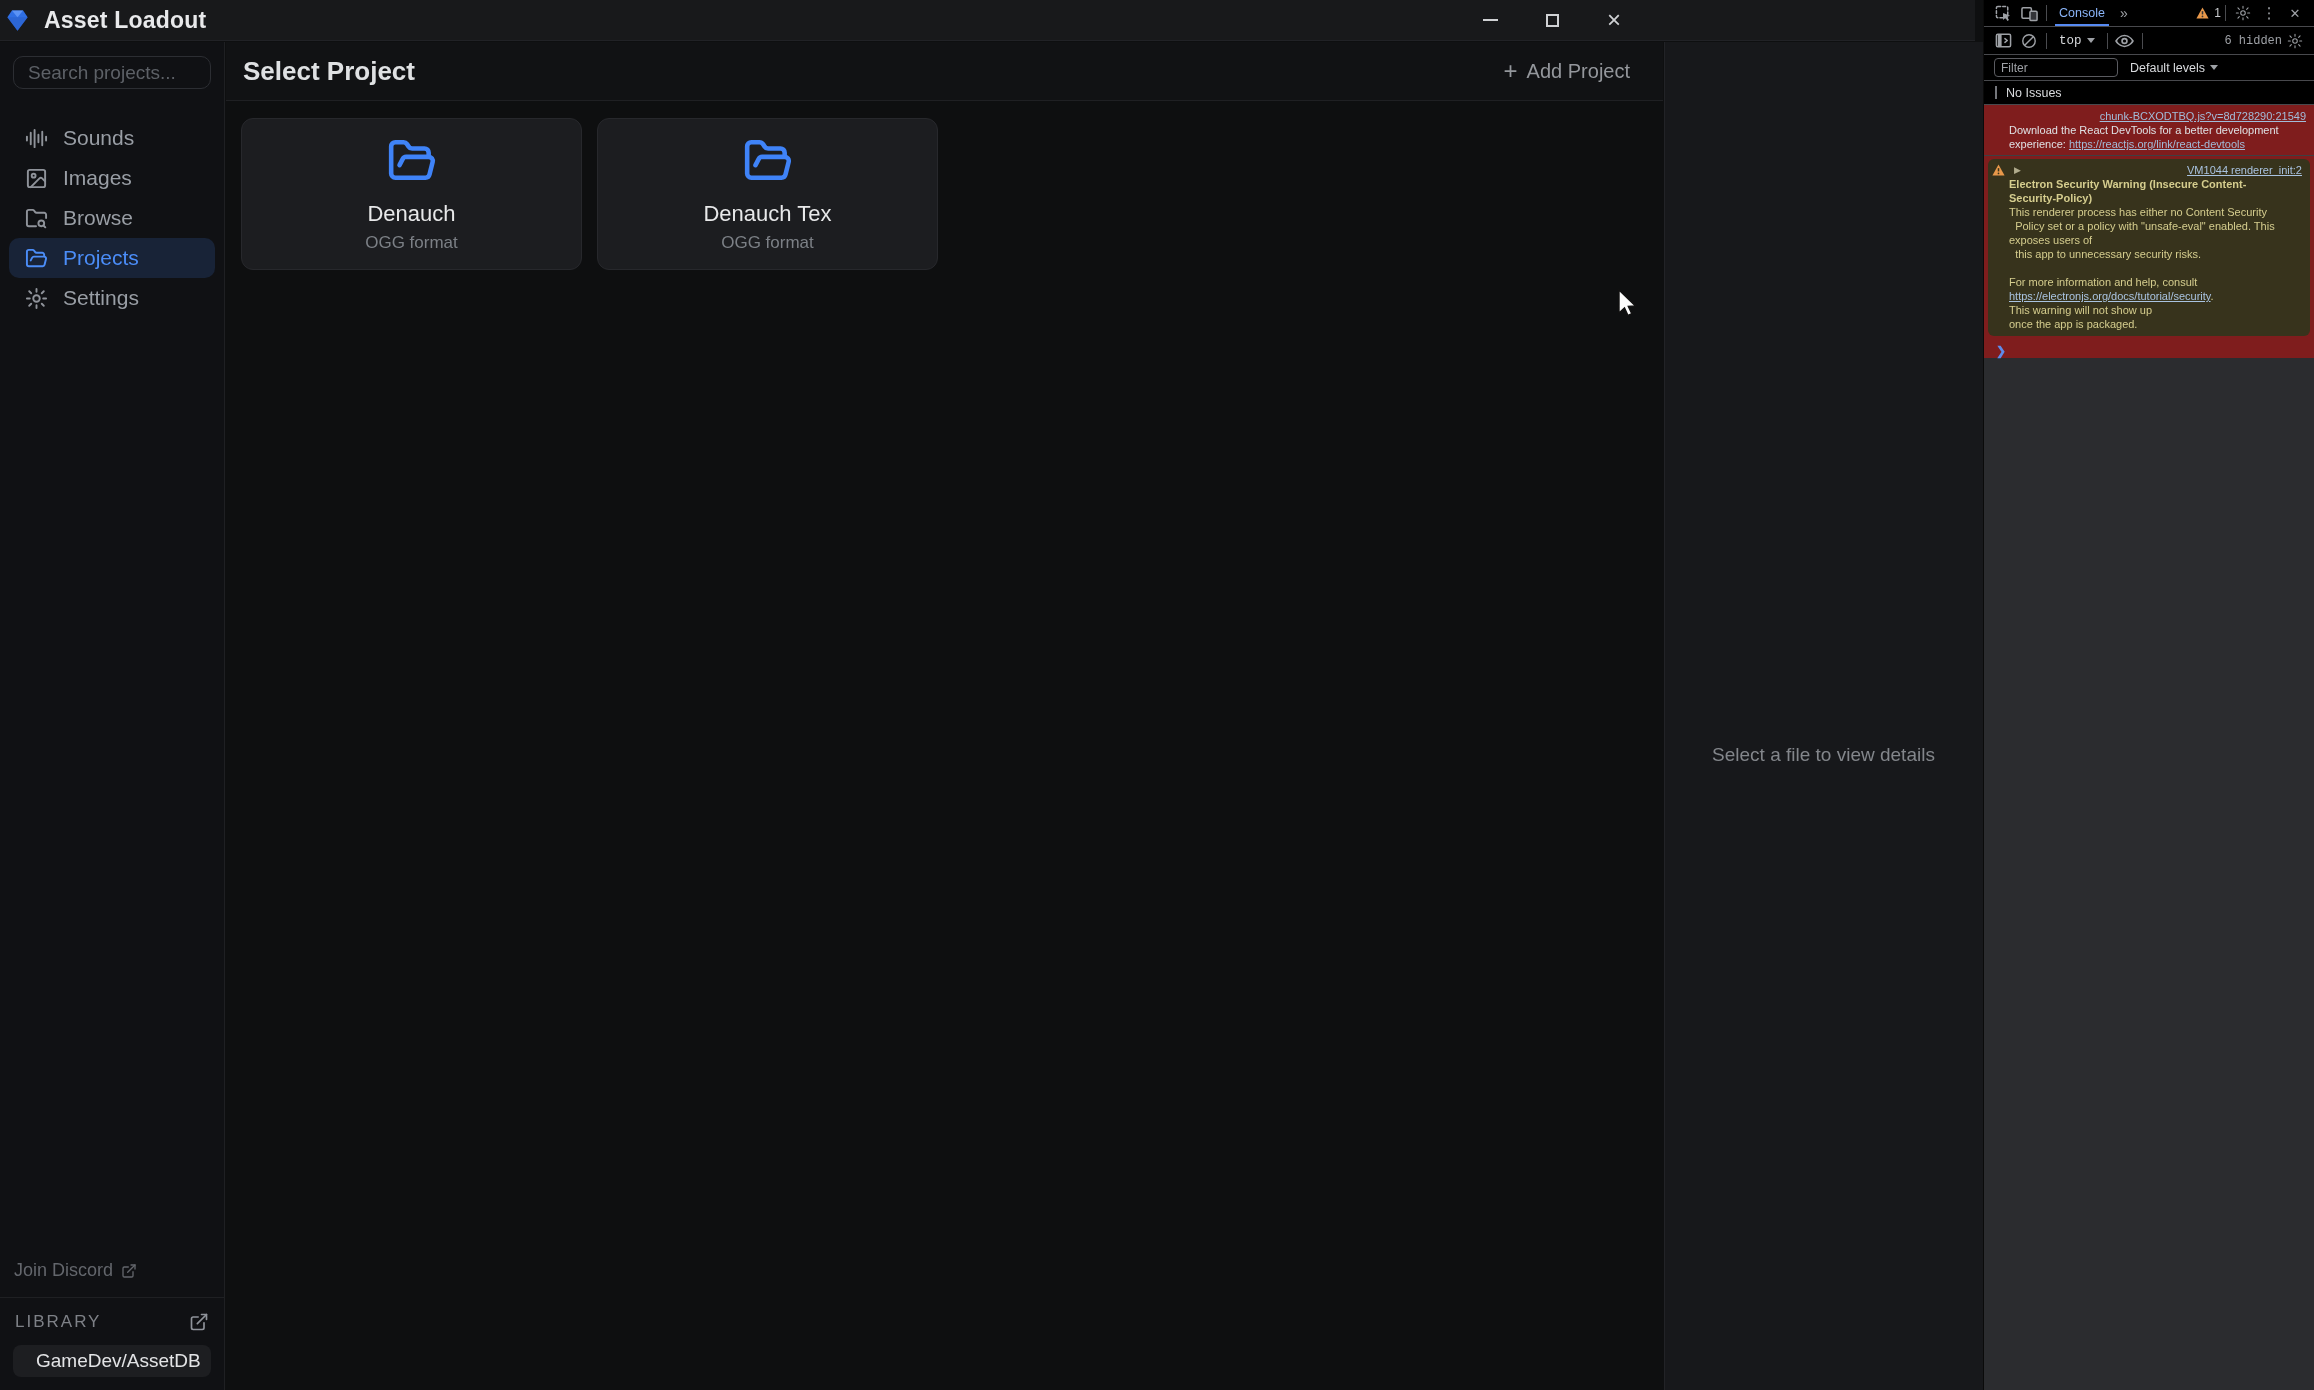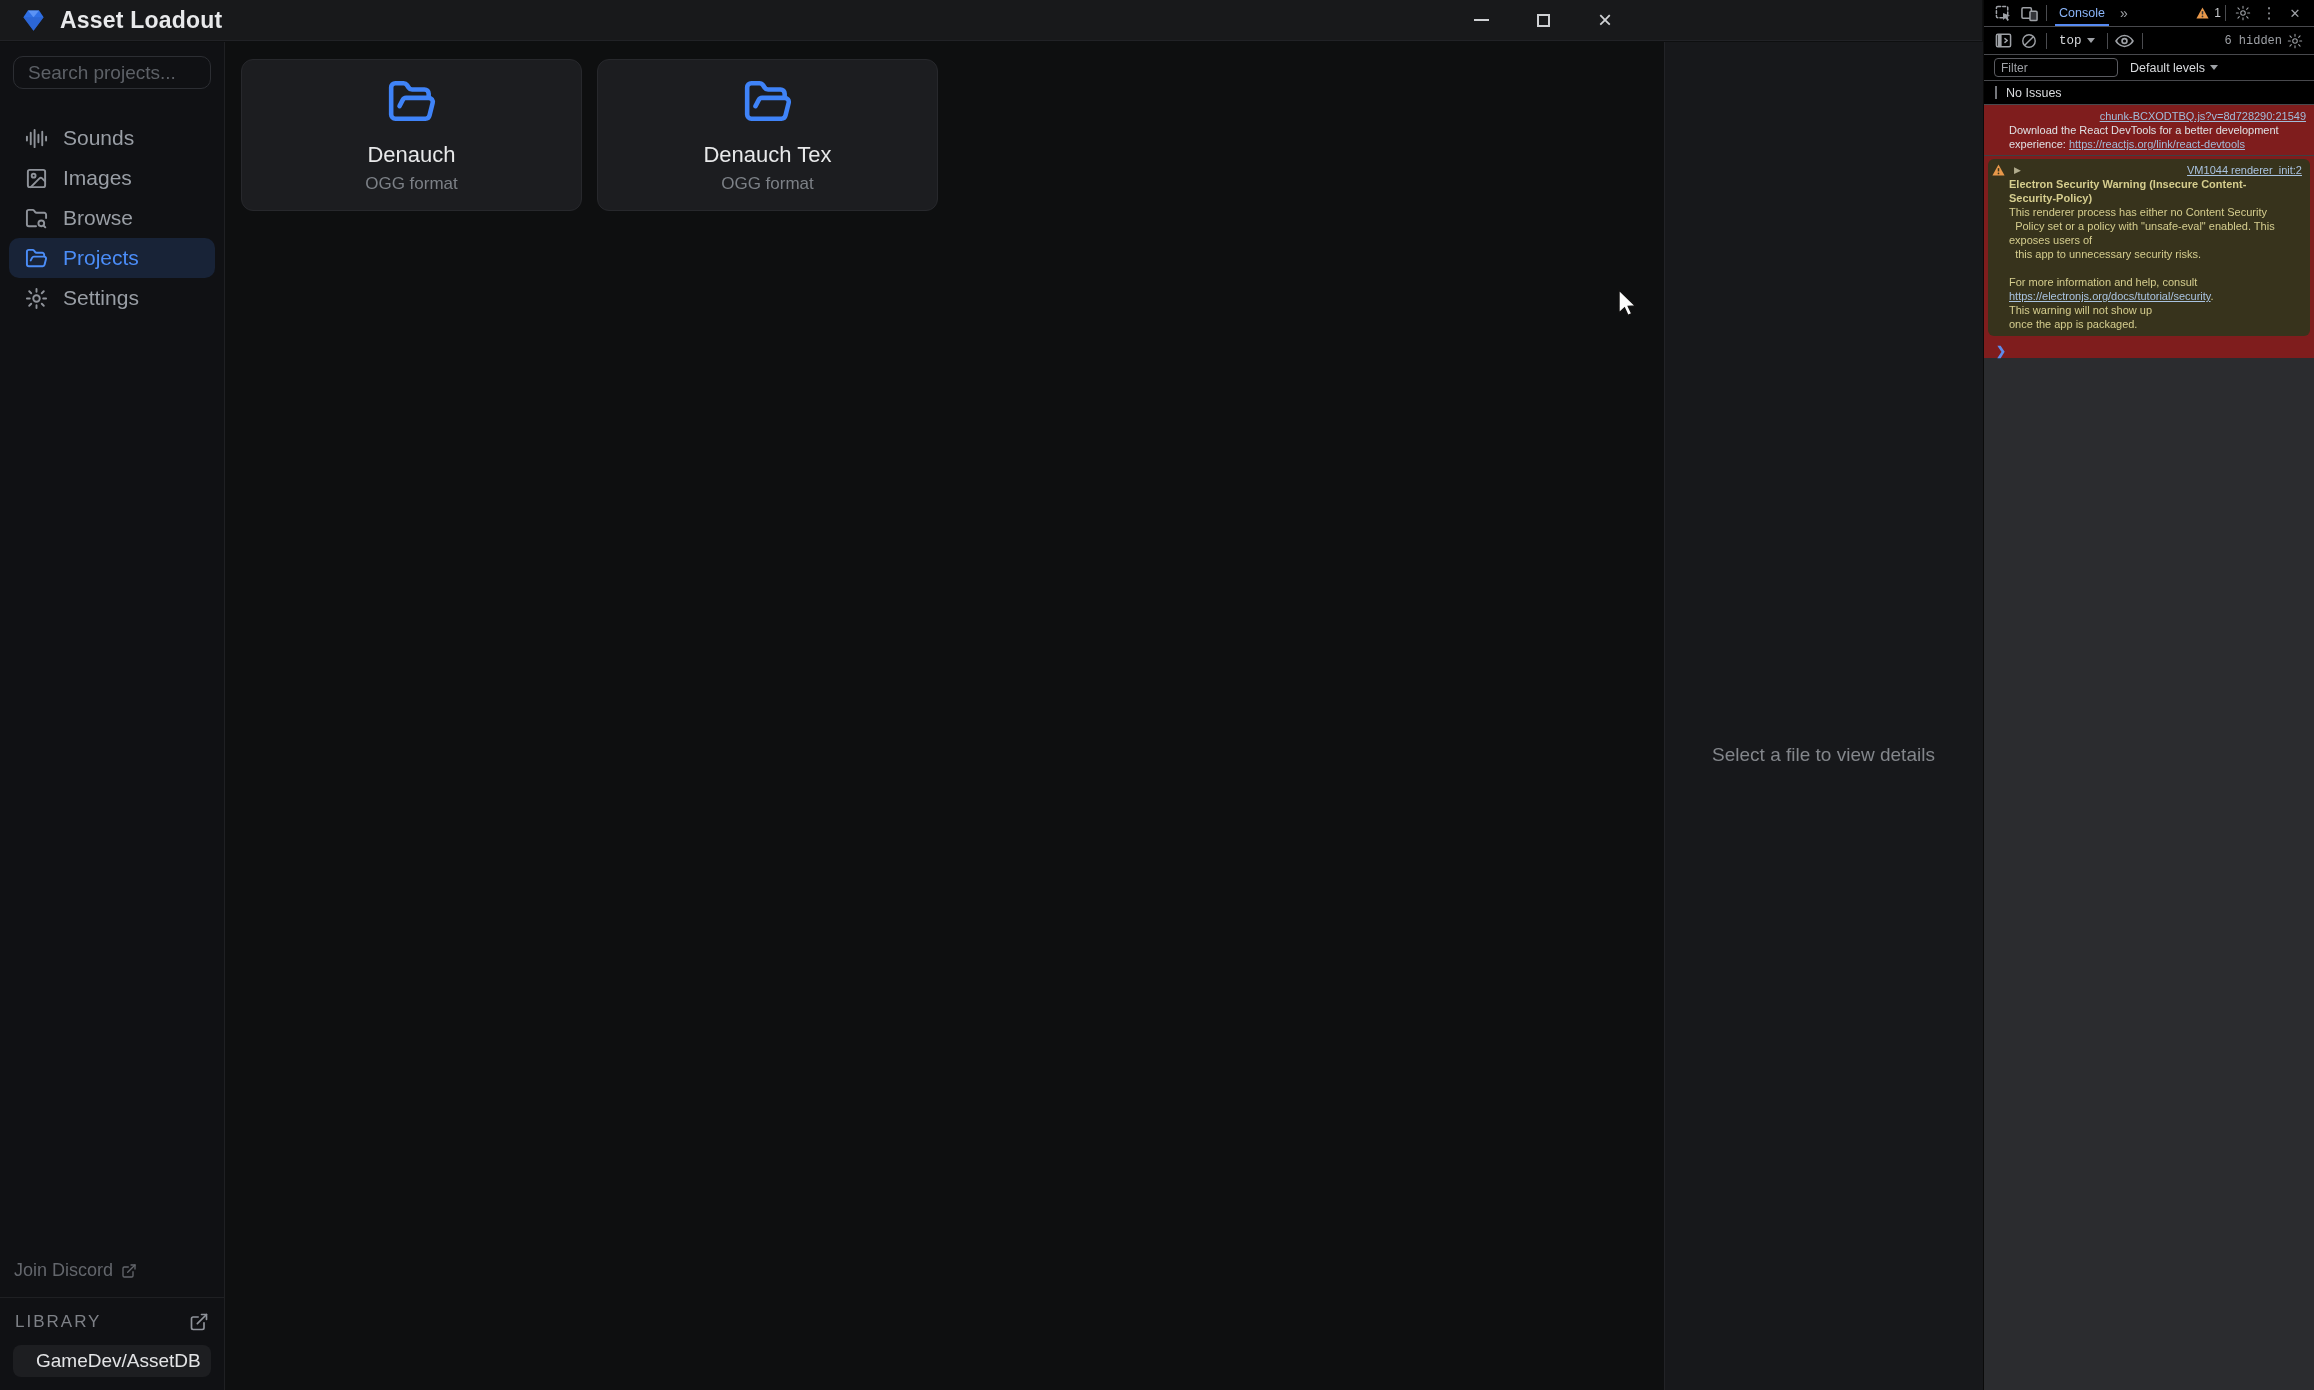--- a/index.html
+++ b/index.html
@@ -3,22 +3,22 @@
 <meta charset="utf-8">
 <style>
   * { margin:0; padding:0; box-sizing:border-box; }
   html,body { width:2314px; height:1390px; }
   body { position:relative; background:#0e0f10; overflow:hidden;
          font-family:"Liberation Sans", sans-serif; color:#e6e7e9; }
 
   
   .app { position:absolute; top:0; left:0; width:1983px; height:1390px; background:#0e0f10; }
 
-  .titlebar { position:absolute; top:0; left:0; right:1px; height:41px; background:#18191b;
-              border-bottom:1px solid #212226; display:flex; align-items:center; padding:0 20px; }
+  .titlebar { position:absolute; top:0; left:0; right:8px; height:41px; background:#18191b;
+              border-bottom:1px solid #212226; display:flex; align-items:center; padding:0 4px; }
   .logo { width:27px; height:27px; margin-right:13px; }
   .app-title { font-size:23px; font-weight:700; color:#e8e9eb; letter-spacing:.2px; }
   .win-controls { margin-left:auto; display:flex; align-items:center; gap:28px; padding-right:340px; }
   .win-btn { width:34px; height:34px; display:flex; align-items:center; justify-content:center;
              color:#cfd1d4; cursor:default; }
   .glyph-min { width:15px; height:0; border-top:2px solid #cfd1d4; display:block; }
   .glyph-max { width:13px; height:13px; border:2px solid #cfd1d4; display:block; }
   .glyph-close { font-size:24px; line-height:1; color:#cfd1d4; }
 
   
@@ -213,20 +213,27 @@
           <svg viewBox="0 0 24 24">
               <path d="M20 20a2 2 0 0 0 2-2V8a2 2 0 0 0-2-2h-7.9a2 2 0 0 1-1.7-.9l-.8-1.2A2 2 0 0 0 7.9 3H4a2 2 0 0 0-2 2v13a2 2 0 0 0 2 2Z"></path>
             </svg>
           <span>GameDev/AssetDB</span>
         </div>
       </div>
     </div>
   </div>
 
   <div class="main">
+    <div class="main-header">
+      <span class="main-title">Select Project</span>
+      <div class="add-project">
+        <span class="add-plus">+</span>
+        <span>Add Project</span>
+      </div>
+    </div>
     <div class="cards">
       <div class="card">
         <svg viewBox="0 0 24 24">
             <path d="m6 14 1.5-2.9A2 2 0 0 1 9.2 10H20a2 2 0 0 1 1.9 2.5l-1.5 6a2 2 0 0 1-2 1.5H4a2 2 0 0 1-2-2V5a2 2 0 0 1 2-2h3.9a2 2 0 0 1 1.7.9l.8 1.2a2 2 0 0 0 1.7.9H18a2 2 0 0 1 2 2v2"></path>
           </svg>
         <div class="card-name">Denauch</div>
         <div class="card-format">OGG format</div>
       </div>
       <div class="card">
         <svg viewBox="0 0 24 24">

